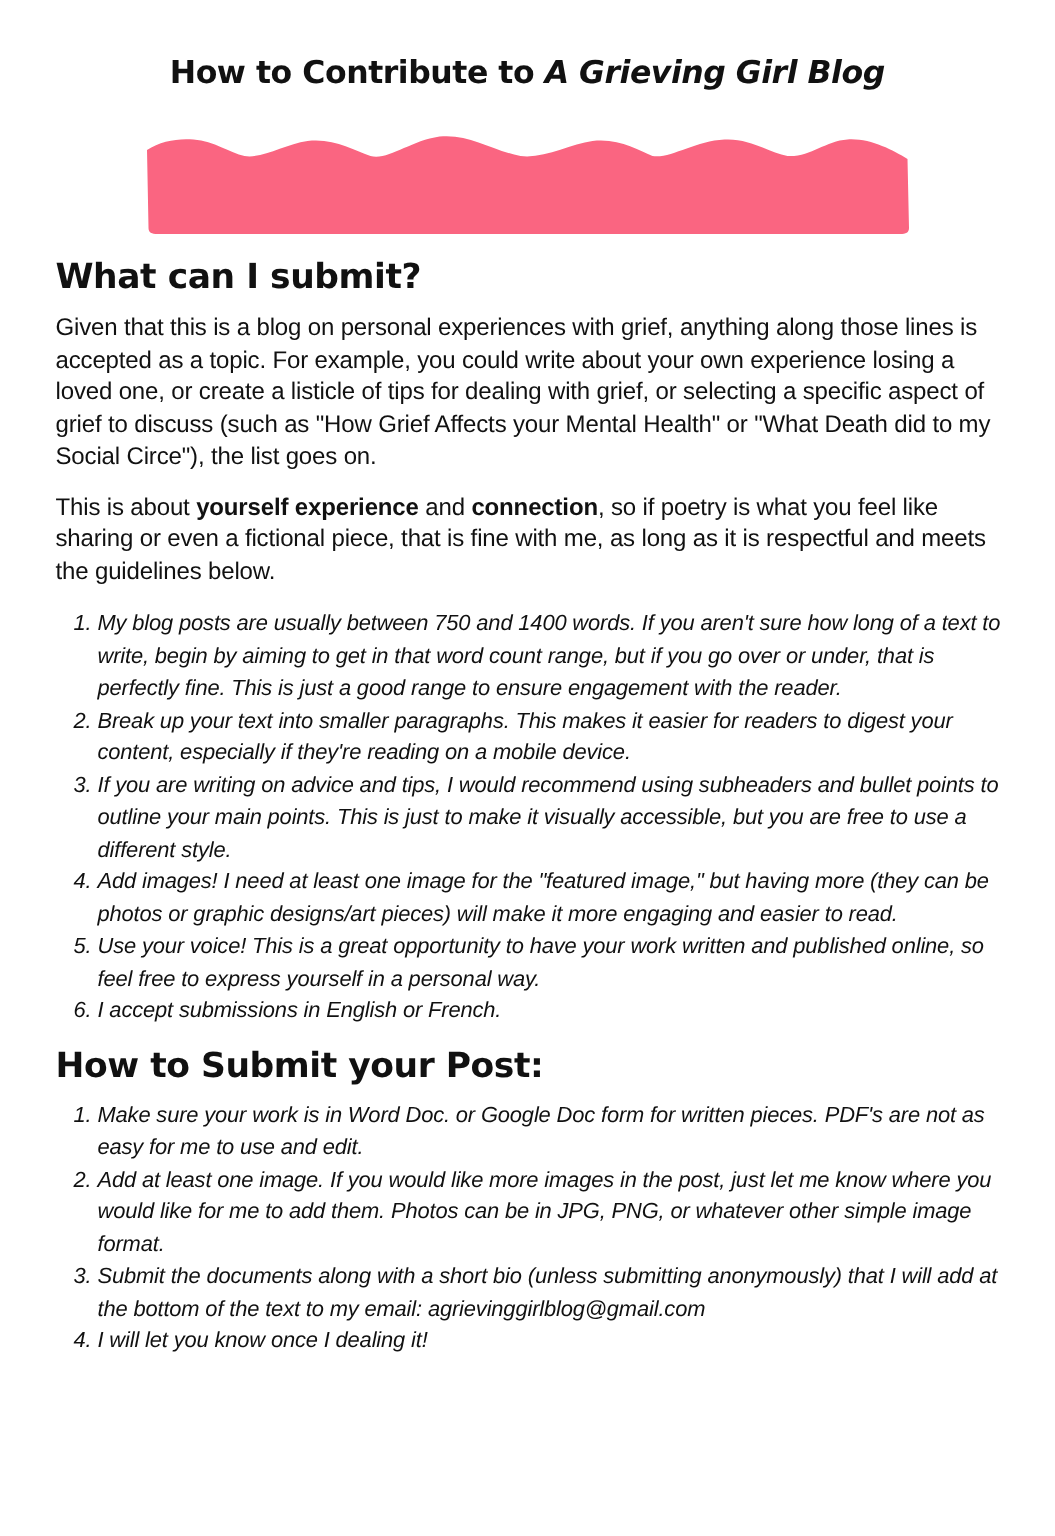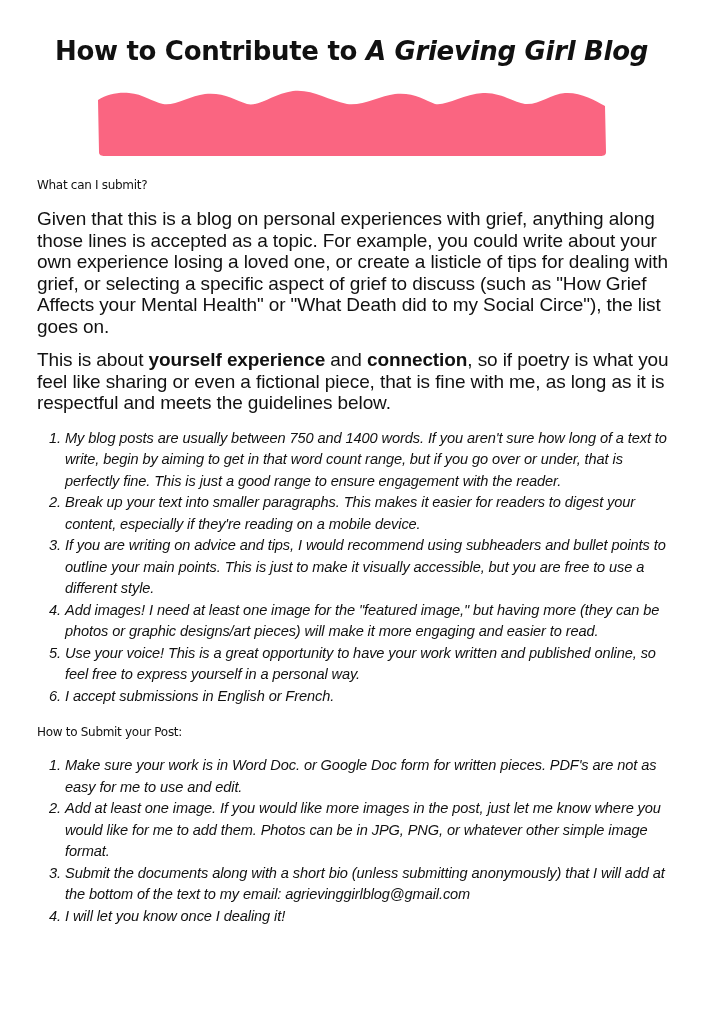--- a/index.html
+++ b/index.html
@@ -2,32 +2,32 @@
 <html><head>
   <meta charset="utf-8">
   <style>
     html, body { margin: 0; padding: 0; background: #ffffff; }
     body {
       width: 703px; height: 1024px; overflow: hidden; position: relative;
       font-family: "Liberation Sans", sans-serif; color: #111111;
     }
     .title {
       position: absolute; top: 36px; left: 0; width: 703px; text-align: center;
-      font-family: "DejaVu Sans", sans-serif; font-weight: bold; font-size: 26px;
+      font-family: "DejaVu Sans", sans-serif; font-weight: bold; font-size: 21px;
       letter-spacing: -0.3px; margin: 0;
     }
     .title em { font-style: italic; }
     .banner { position: absolute; left: 95px; top: 88px; width: 514px; height: 70px; }
     .content { position: absolute; left: 37px; top: 172px; width: 636px; }
     h2 {
-      font-family: "DejaVu Sans", sans-serif; font-weight: normal; font-size: 12px;
+      font-family: "DejaVu Sans", sans-serif; font-weight: bold; font-size: 23px;
       margin: 0 0 10px 0; letter-spacing: -0.3px; line-height: 26px;
     }
     p {
-      font-size: 19px; line-height: 21.5px; margin: 0 0 12px 0; letter-spacing: -0.1px;
+      font-size: 16px; line-height: 21.5px; margin: 0 0 12px 0; letter-spacing: -0.1px;
     }
     ol { margin: 0 0 12px 0; padding-left: 28px; }
     ol li { font-size: 14.6px; line-height: 21.5px; padding-left: 0; letter-spacing: -0.1px; font-style: italic; }
     .sec2 { margin-top: 14px; }
     .sec3 { margin-top: 8px; }
   </style>
 </head>
 <body>
 
 <h1 class="title"><span>How to Contribute to </span><em>A Grieving Girl Blog</em></h1>

